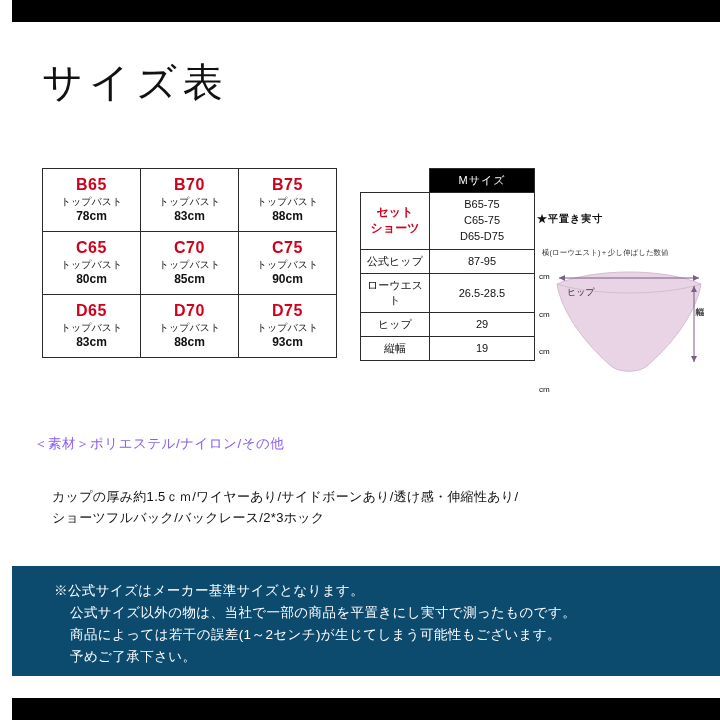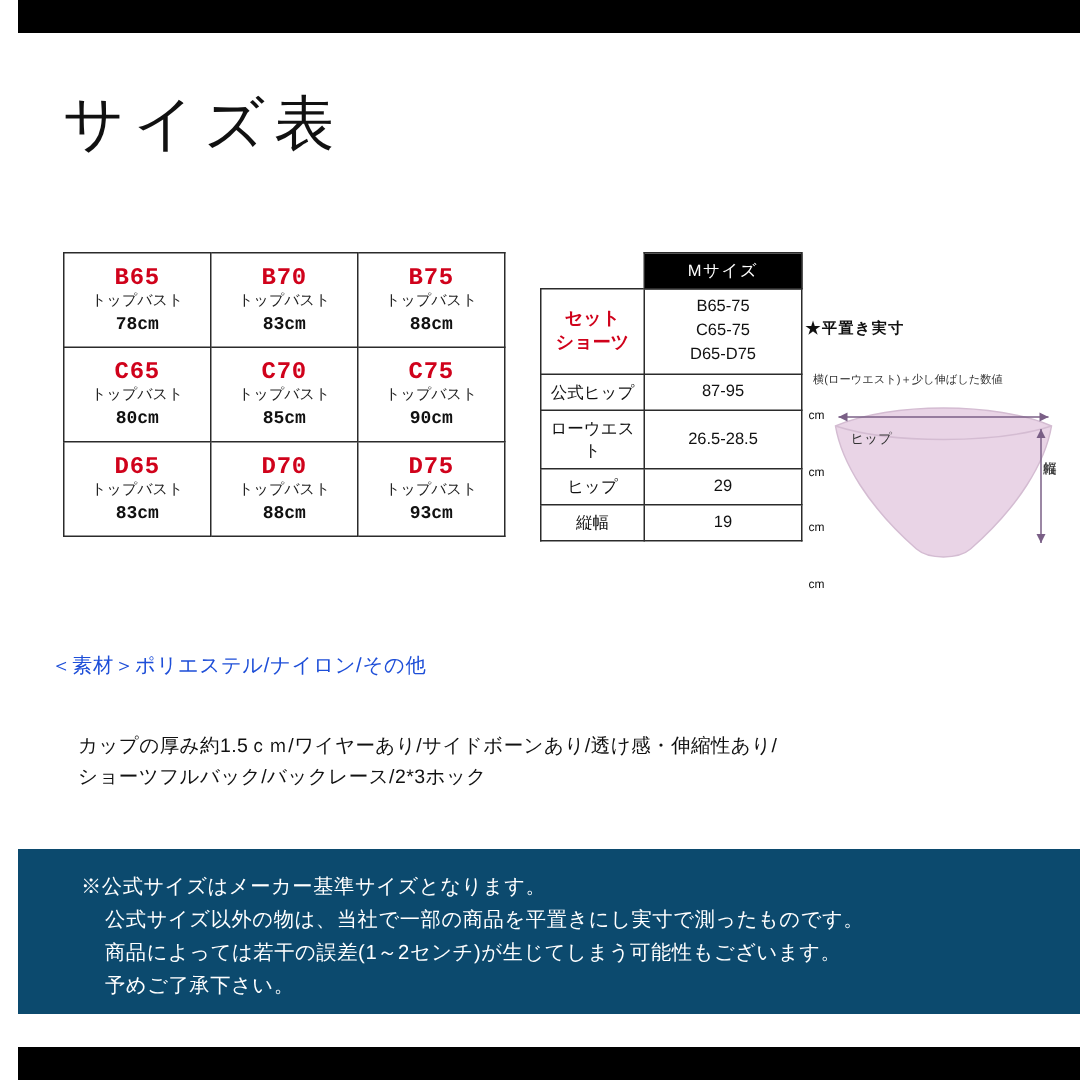--- a/index.html
+++ b/index.html
@@ -39,21 +39,20 @@
     left:30px;top:168px;
     border-collapse:collapse;
     width:295px;
   }
   .bra-table td{
     border:1px solid #2b2b2b;
     width:33.33%;
     text-align:center;
     padding:6px 2px 7px 2px;
     vertical-align:middle;
-    font-family:Liberation Mono, monospace;
   }
   .bra-code{
     display:block;
     color:#d0021b;
     font-size:16px;
     font-weight:700;
     line-height:1.25;
     letter-spacing:0.5px;
   }
   .bra-label{
@@ -134,21 +133,21 @@
     position:absolute;left:555px;top:286px;font-size:9px;color:#333;
   }
   .v-label{
     position:absolute;left:681px;top:300px;font-size:9px;color:#333;
     writing-mode:vertical-rl;
   }
 
   
   .material{
     position:absolute;left:22px;top:435px;
-    font-size:13.5px;color:#1d4ed8;letter-spacing:0.5px;
+    font-size:13.5px;color:#8b5cf6;letter-spacing:0.5px;
   }
   .features{
     position:absolute;left:22px;top:486px;
     font-size:13px;color:#111;line-height:1.65;letter-spacing:0.3px;
   }
   .features .ln{display:block;}
   .features .ind{padding-left:18px;}
 
   
   .notice{

